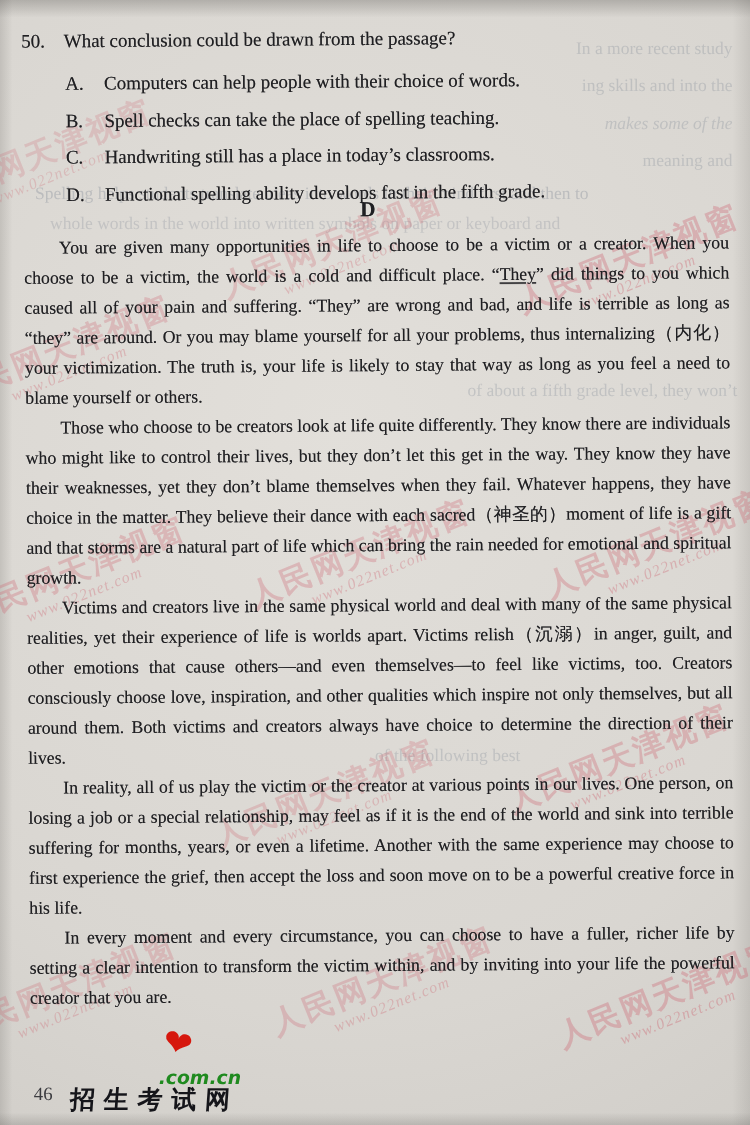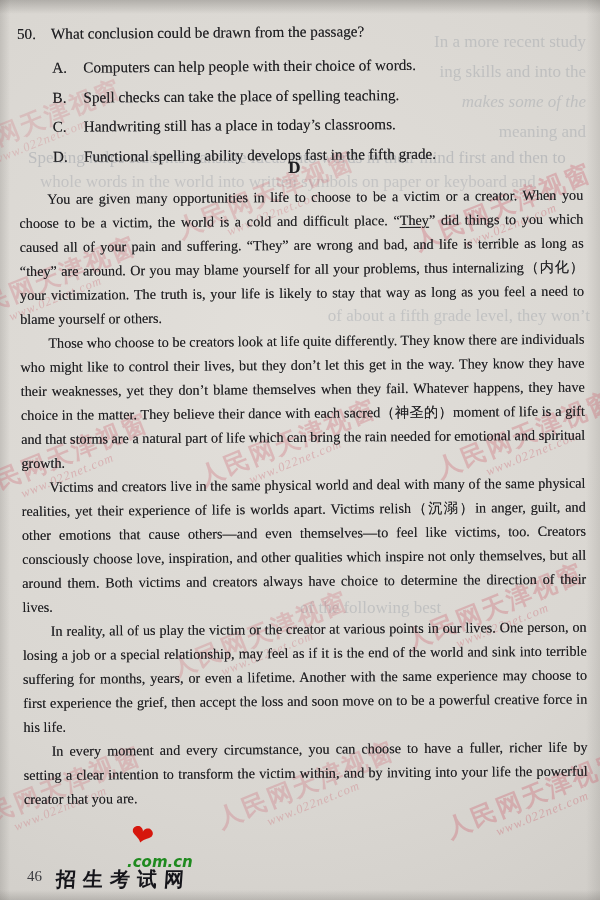--- a/index.html
+++ b/index.html
@@ -14,21 +14,21 @@
       radial-gradient(130% 95% at 45% 38%, #e2dfda 0%, #d9d6d1 55%, #c9c6c1 100%);
     font-family:"Liberation Serif","DejaVu Serif",serif;
     color:#1f1f22;
   }
   
   .wm-layer{position:absolute;inset:0;pointer-events:none;}
   .wm{position:absolute;transform:translate(-50%,-50%) rotate(-22deg);text-align:center;white-space:nowrap;}
   .wm-cn{font-family:"DejaVu Serif","Liberation Serif",serif;font-weight:bold;font-size:25px;letter-spacing:2px;color:rgba(204,96,110,var(--o,.34));}
   .wm-url{font-size:12.5px;font-style:italic;letter-spacing:1px;margin-top:-3px;color:rgba(204,96,110,calc(var(--o,.34) + .04));}
   
-  .bleed{position:absolute;font-size:17px;color:rgba(105,115,132,.24);filter:blur(.4px);white-space:nowrap;pointer-events:none;}
+  .bleed{position:absolute;font-size:14px;color:rgba(105,115,132,.24);filter:blur(.4px);white-space:nowrap;pointer-events:none;}
   .bleed-0{right:14px;top:32px;}
   .bleed-1{right:14px;top:62px;}
   .bleed-2{right:14px;top:92px;font-style:italic;}
   .bleed-3{right:14px;top:122px;}
   .bleed-4{left:28px;top:148px;color:rgba(105,115,132,.28);}
   .bleed-5{left:40px;top:172px;color:rgba(105,115,132,.22);}
   .bleed-6{right:10px;top:306px;}
   .bleed-7{left:300px;top:598px;}
   
   .content{position:absolute;left:0;top:0;width:600px;transform:rotate(-0.45deg);transform-origin:30px 420px;}

